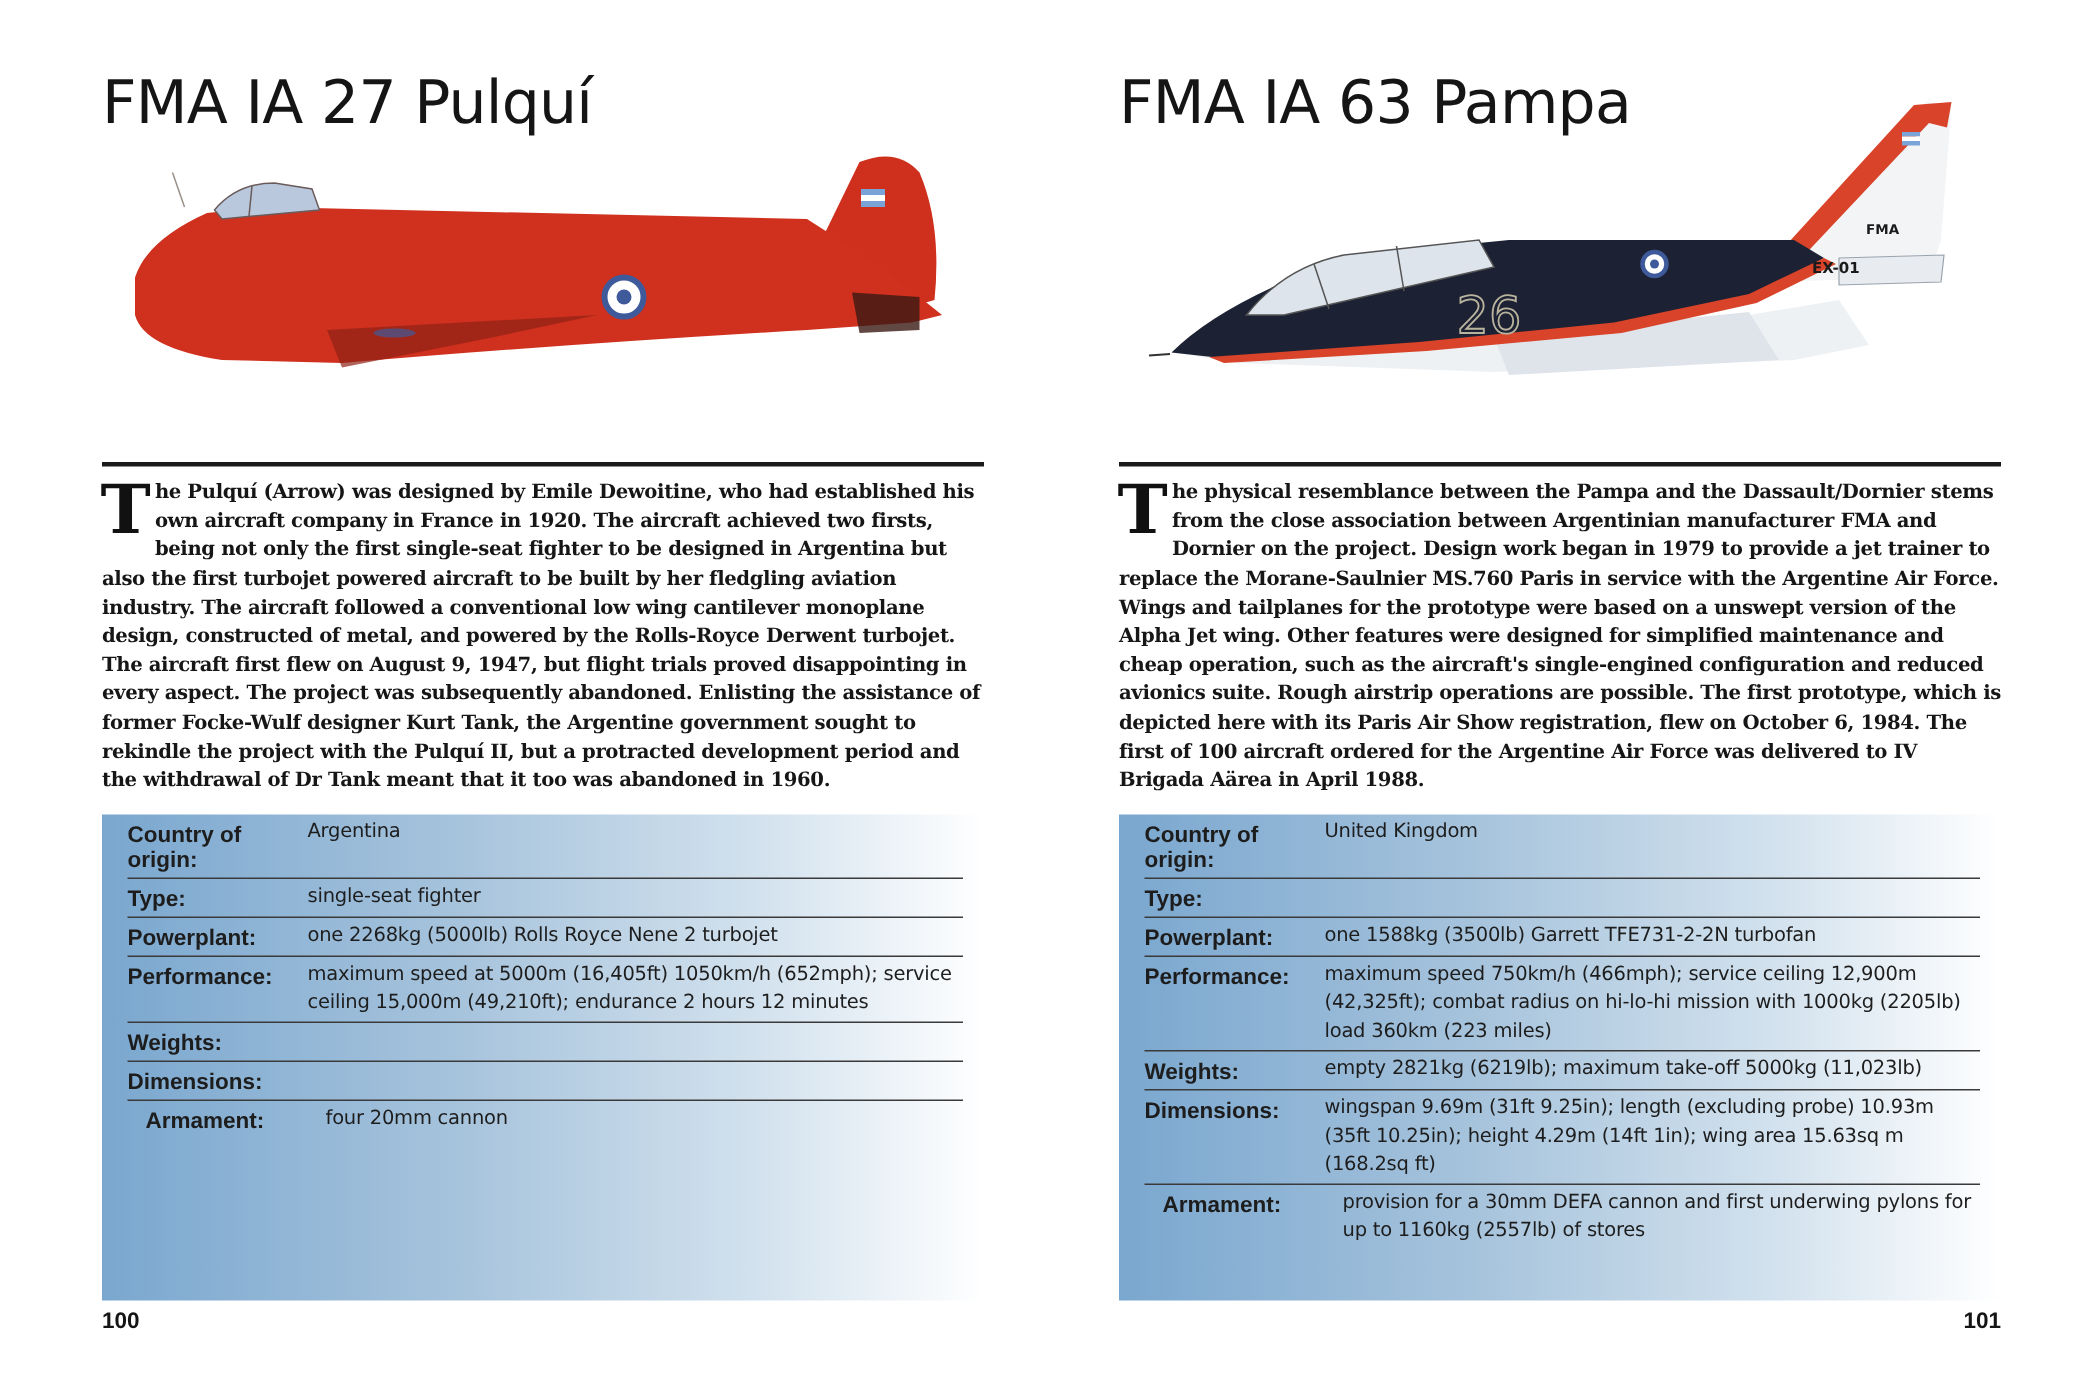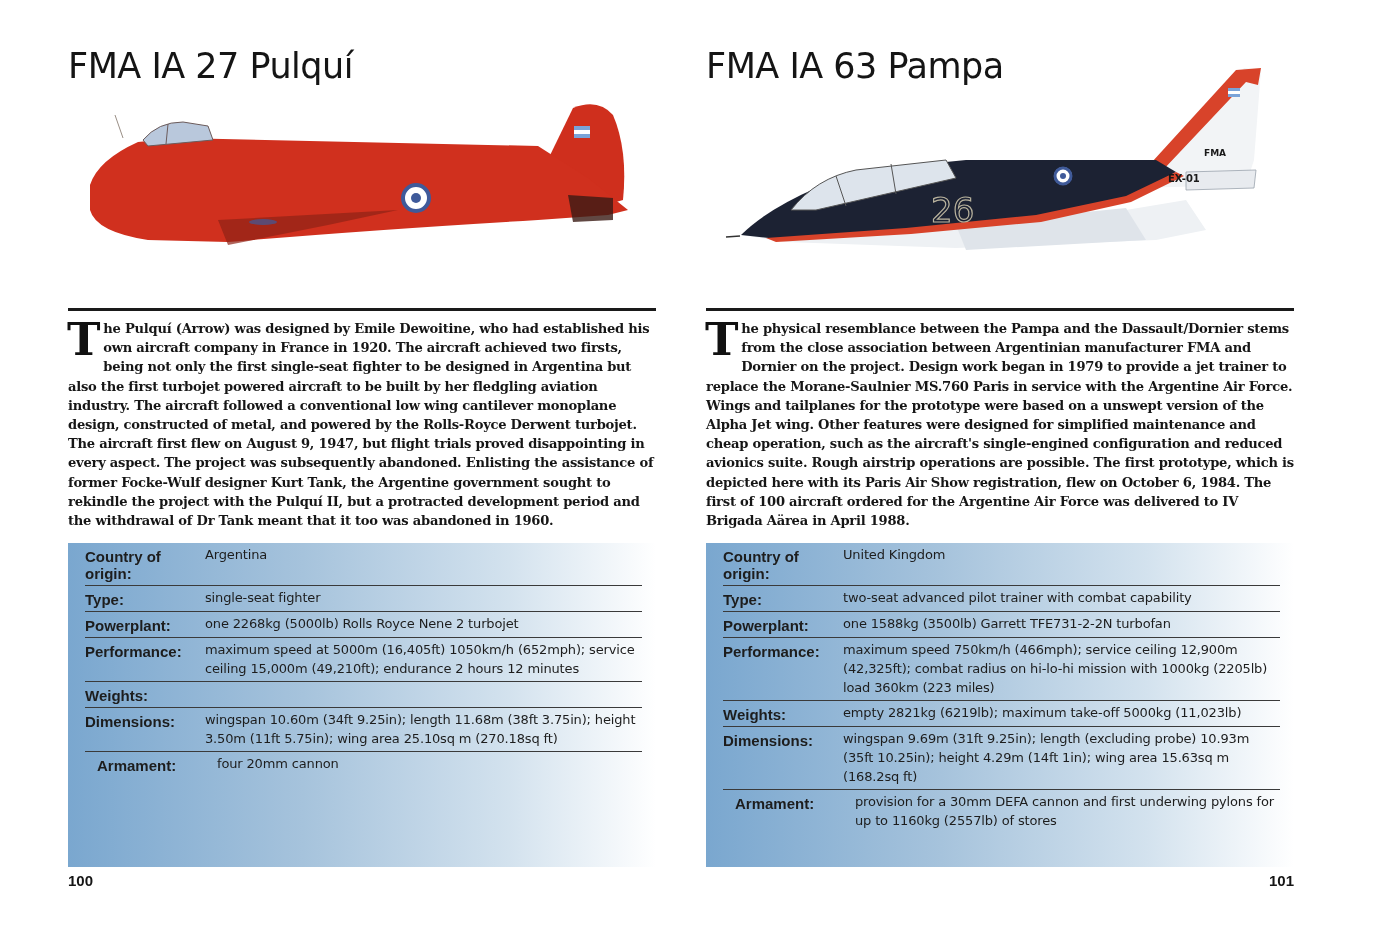--- a/index.html
+++ b/index.html
@@ -1,26 +1,26 @@
 <!DOCTYPE html>
 <html><head>
   <meta charset="utf-8">
   <style>
     * { box-sizing: border-box; margin: 0; padding: 0; }
     html, body { width: 1400px; height: 928px; background: #ffffff; overflow: hidden; }
     body { position: relative; font-family: "DejaVu Sans", sans-serif; color: #141414; }
 
     .page { position: absolute; top: 0; height: 928px; }
     .page.left  { left: 68px;  width: 588px; }
-    .page.right { left: 706px; width: 588px; }
+    .page.right { left: 746px; width: 588px; }
 
     .title {
       position: absolute; top: 46px; left: 0;
       font-family: "DejaVu Sans", sans-serif;
-      font-weight: normal; font-size: 35px; letter-spacing: -0.5px;
+      font-weight: normal; font-size: 40px; letter-spacing: -0.5px;
       color: #151515; white-space: nowrap;
     }
 
     .illustration { position: absolute; top: 60px; left: 0; width: 588px; height: 240px; }
     .illustration svg { width: 100%; height: 100%; display: block; }
 
     .rule { position: absolute; top: 308px; left: 0; width: 588px; height: 3px; background: #1a1a1a; }
 
     .body-text {
       position: absolute; top: 319px; left: 0; width: 588px;
@@ -116,21 +116,20 @@
     </div>
     <div class="spec-row">
       <div class="spec-label">Performance:</div>
       <div class="spec-value">maximum speed at 5000m (16,405ft) 1050km/h (652mph); service ceiling 15,000m (49,210ft); endurance 2 hours 12 minutes</div>
     </div>
     <div class="spec-row">
       <div class="spec-label">Weights:</div>
     </div>
     <div class="spec-row">
       <div class="spec-label">Dimensions:</div>
-      <div class="spec-value">wingspan 10.60m (34ft 9.25in); length 11.68m (38ft 3.75in); height 3.50m (11ft 5.75in); wing area 25.10sq m (270.18sq ft)</div>
     </div>
     <div class="spec-row last">
       <div class="spec-label">Armament:</div>
       <div class="spec-value">four 20mm cannon</div>
     </div>
   </div>
 
   <div class="page-number">100</div>
 </section>
 
@@ -181,21 +180,20 @@
     <span class="drop-cap">T</span><span>he physical resemblance between the Pampa and the Dassault/Dornier stems from the close association between Argentinian manufacturer FMA and Dornier on the project. Design work began in 1979 to provide a jet trainer to replace the Morane-Saulnier MS.760 Paris in service with the Argentine Air Force. Wings and tailplanes for the prototype were based on a unswept version of the Alpha Jet wing. Other features were designed for simplified maintenance and cheap operation, such as the aircraft's single-engined configuration and reduced avionics suite. Rough airstrip operations are possible. The first prototype, which is depicted here with its Paris Air Show registration, flew on October 6, 1984. The first of 100 aircraft ordered for the Argentine Air Force was delivered to IV Brigada Aärea in April 1988.</span>
   </div>
 
   <div class="specs">
     <div class="spec-row">
       <div class="spec-label">Country of origin:</div>
       <div class="spec-value">United Kingdom</div>
     </div>
     <div class="spec-row">
       <div class="spec-label">Type:</div>
-      <div class="spec-value">two-seat advanced pilot trainer with combat capability</div>
     </div>
     <div class="spec-row">
       <div class="spec-label">Powerplant:</div>
       <div class="spec-value">one 1588kg (3500lb) Garrett TFE731-2-2N turbofan</div>
     </div>
     <div class="spec-row">
       <div class="spec-label">Performance:</div>
       <div class="spec-value">maximum speed 750km/h (466mph); service ceiling 12,900m (42,325ft); combat radius on hi-lo-hi mission with 1000kg (2205lb) load 360km (223 miles)</div>
     </div>
     <div class="spec-row">

